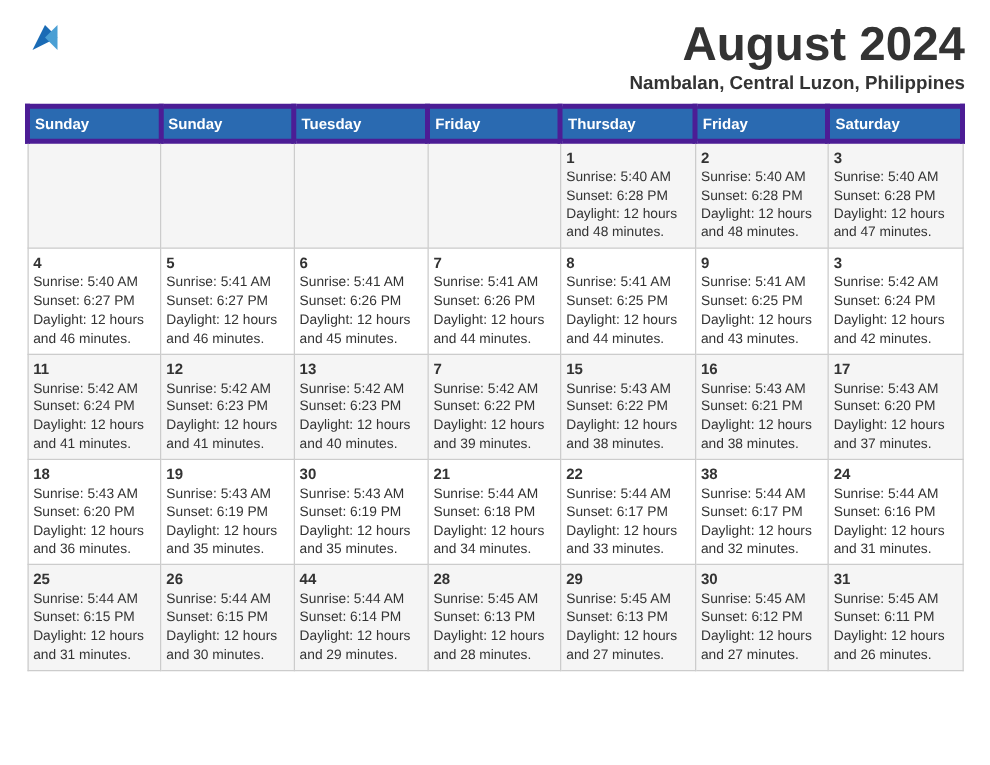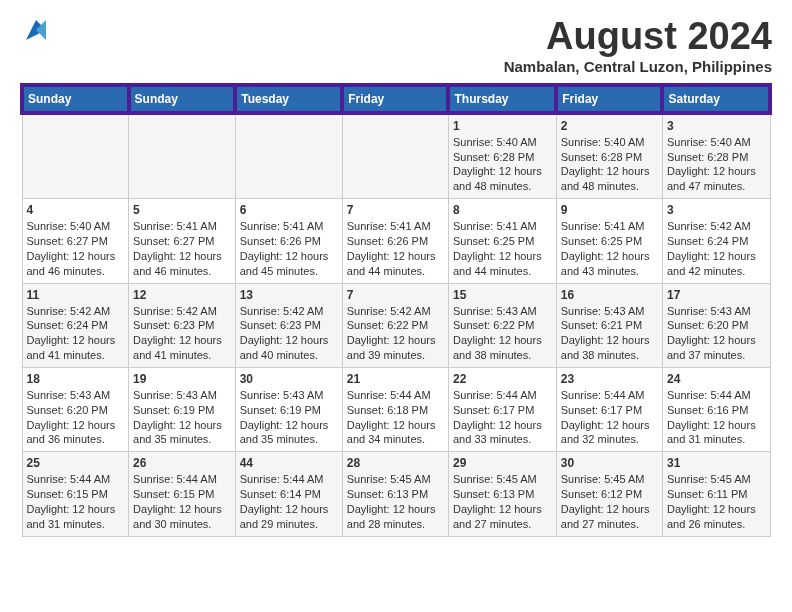--- a/index.html
+++ b/index.html
@@ -283,21 +283,21 @@
 and 34 minutes.</div>
           </td>
           <td>
             <div class="day-num">22</div>
             <div class="day-info" style="white-space: pre-line;">Sunrise: 5:44 AM
 Sunset: 6:17 PM
 Daylight: 12 hours
 and 33 minutes.</div>
           </td>
           <td>
-            <div class="day-num">23</div>
+            <div class="day-num">38</div>
             <div class="day-info" style="white-space: pre-line;">Sunrise: 5:44 AM
 Sunset: 6:17 PM
 Daylight: 12 hours
 and 32 minutes.</div>
           </td>
           <td>
             <div class="day-num">24</div>
             <div class="day-info" style="white-space: pre-line;">Sunrise: 5:44 AM
 Sunset: 6:16 PM
 Daylight: 12 hours

